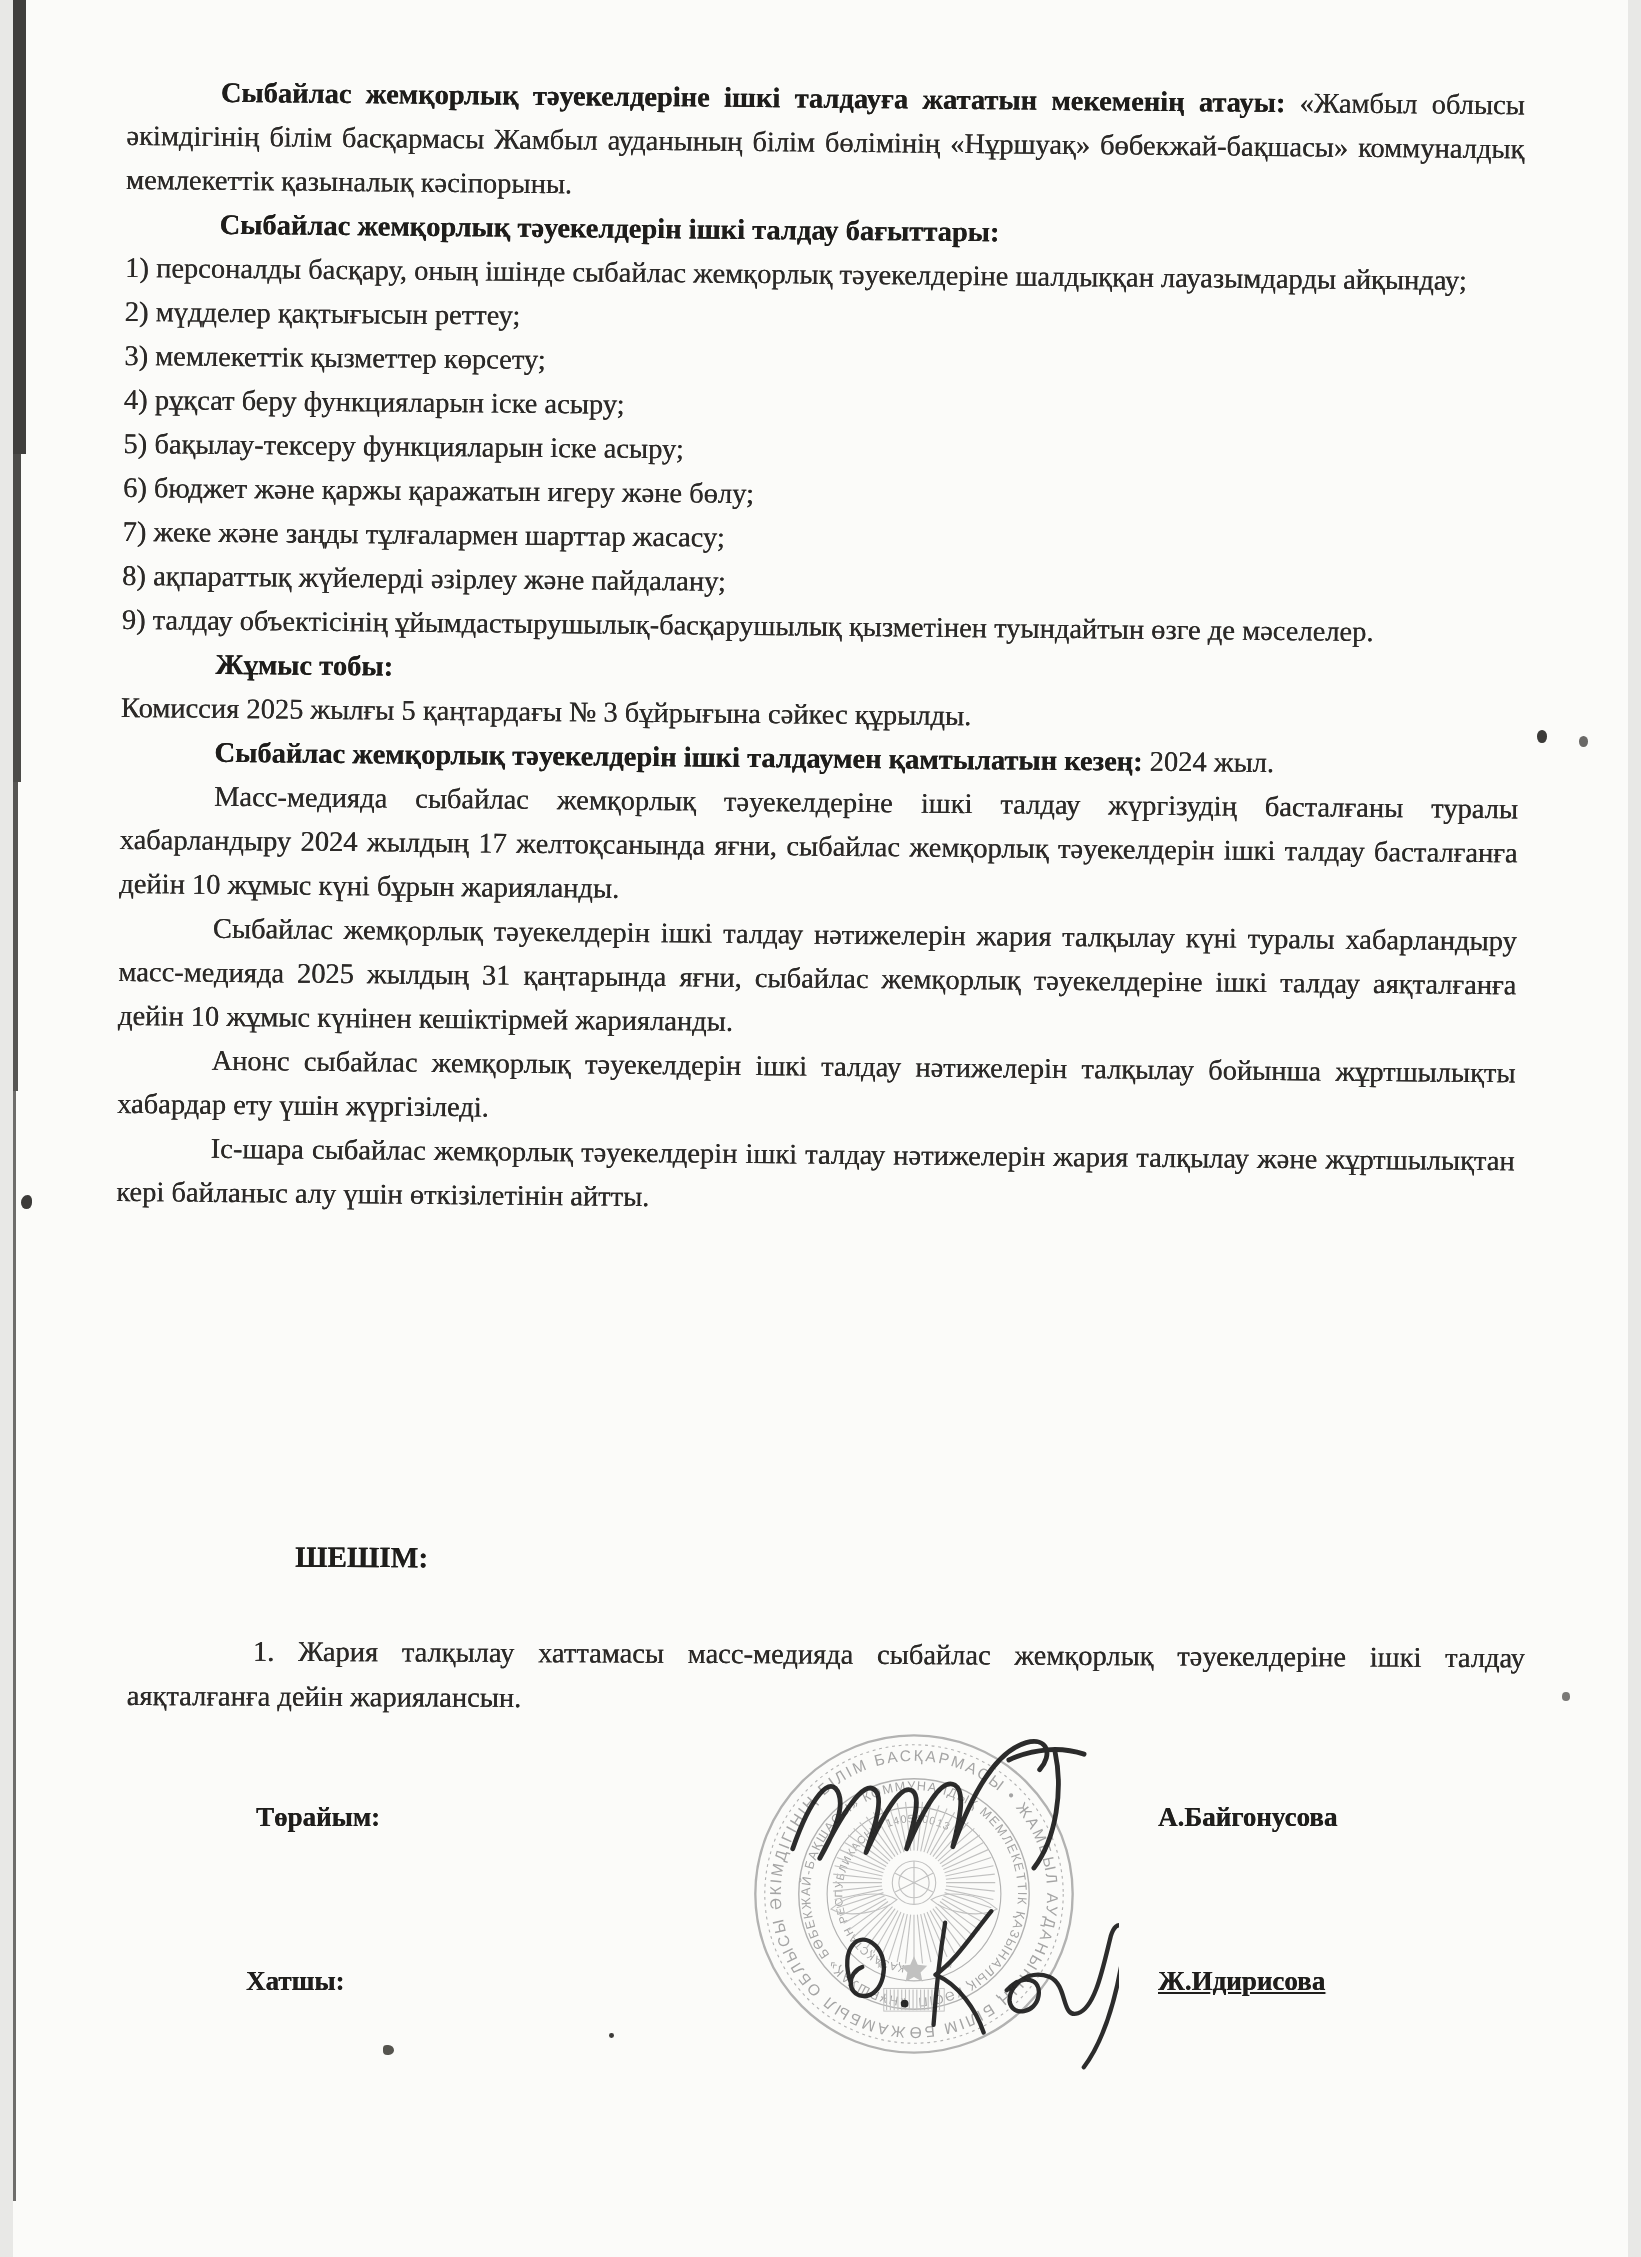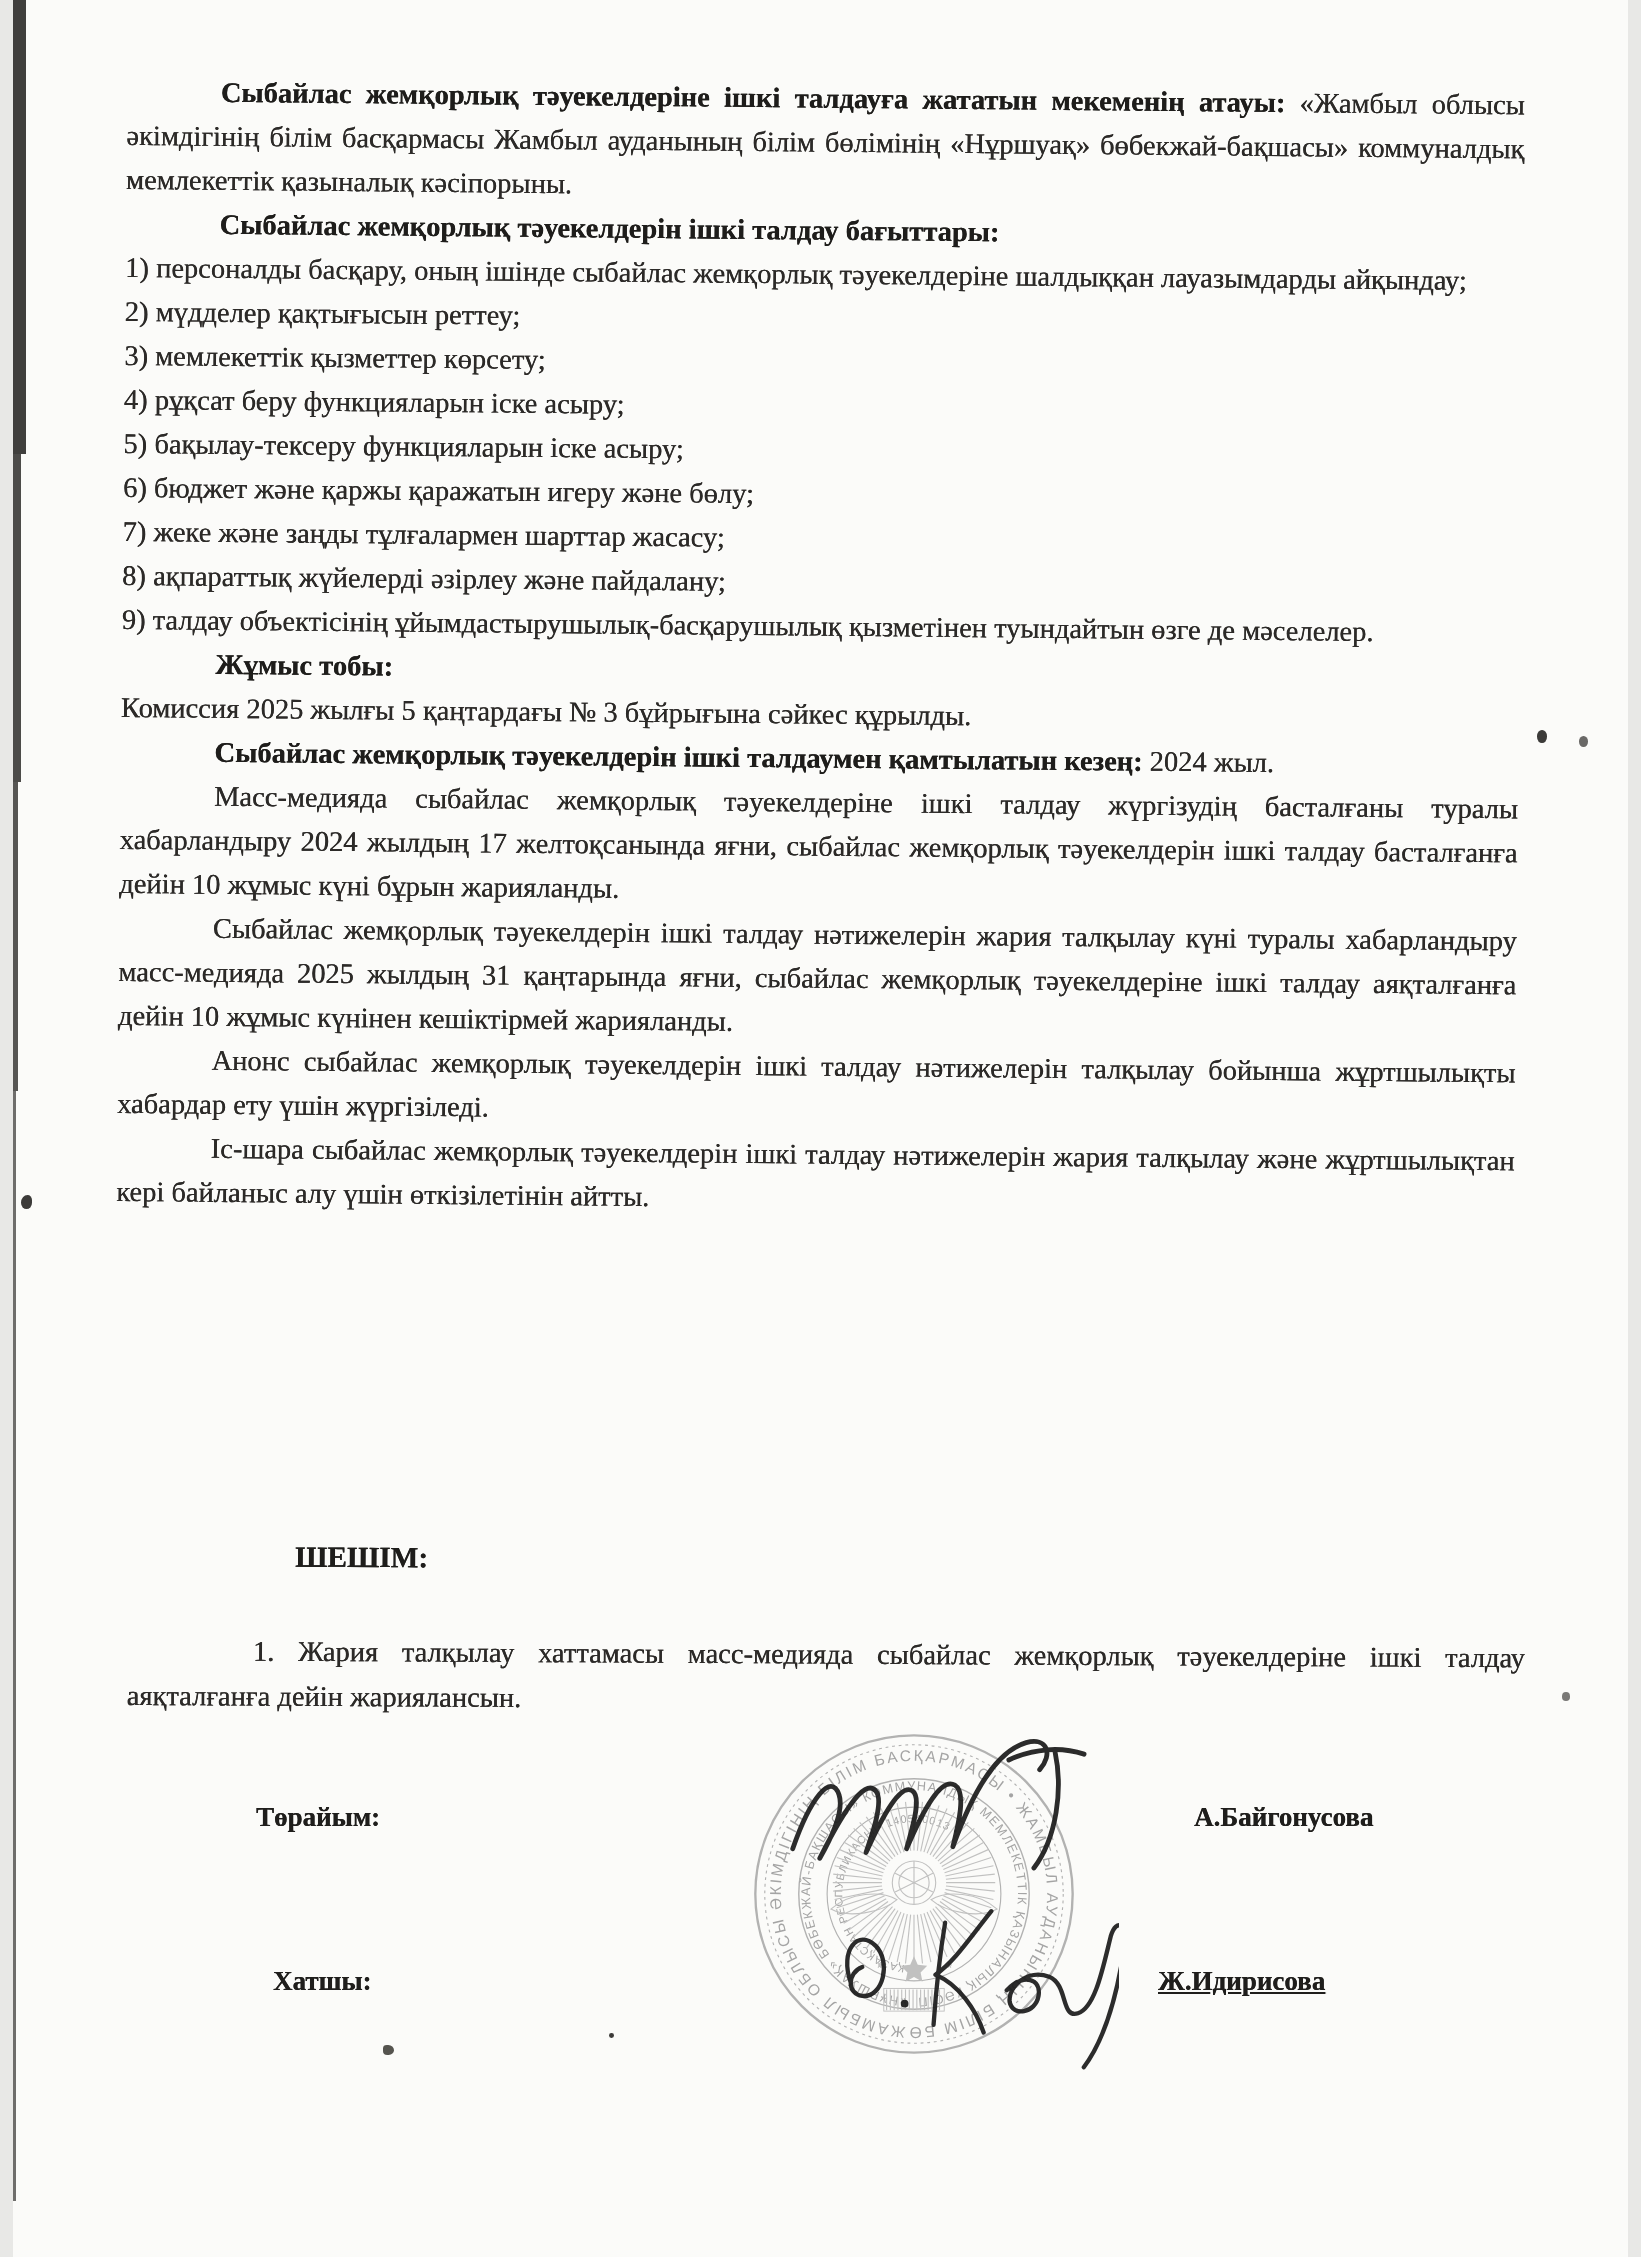--- a/index.html
+++ b/index.html
@@ -89,22 +89,22 @@
     <p class="indent">Масс-медияда сыбайлас жемқорлық тәуекелдеріне ішкі талдау жүргізудің басталғаны туралы хабарландыру 2024 жылдың 17 желтоқсанында яғни, сыбайлас жемқорлық тәуекелдерін ішкі талдау басталғанға дейін 10 жұмыс күні бұрын жарияланды.</p>
     <p class="indent">Сыбайлас жемқорлық тәуекелдерін ішкі талдау нәтижелерін жария талқылау күні туралы хабарландыру масс-медияда 2025 жылдың 31 қаңтарында яғни, сыбайлас жемқорлық тәуекелдеріне ішкі талдау аяқталғанға дейін 10 жұмыс күнінен кешіктірмей жарияланды.</p>
     <p class="indent">Анонс сыбайлас жемқорлық тәуекелдерін ішкі талдау нәтижелерін талқылау бойынша жұртшылықты хабардар ету үшін жүргізіледі.</p>
     <p class="indent">Іс-шара сыбайлас жемқорлық тәуекелдерін ішкі талдау нәтижелерін жария талқылау және жұртшылықтан кері байланыс алу үшін өткізілетінін айтты.</p>
   </div>
 
   <div class="decision-heading">ШЕШІМ:</div>
   <div class="decision-para">1. Жария талқылау хаттамасы масс-медияда сыбайлас жемқорлық тәуекелдеріне ішкі талдау аяқталғанға дейін жариялансын.</div>
 
   <div class="sig-label" style="left:243px;top:1802px;">Төрайым:</div>
-  <div class="sig-name" style="left:1145px;top:1802px;margin-left:36px;">А.Байгонусова</div>
-  <div class="sig-label" style="left:260px;top:1966px;">Хатшы:</div>
+  <div class="sig-name" style="left:1145px;top:1802px;">А.Байгонусова</div>
+  <div class="sig-label" style="left:233px;top:1966px;">Хатшы:</div>
   <div class="sig-name" style="left:1145px;top:1966px;text-decoration:underline;">Ж.Идирисова</div>
 
   <svg class="stamp" viewBox="0 0 360 360">
     <defs>
       <path id="ringOuter" d="M 180 321 A 141 141 0 1 1 180 39 A 141 141 0 1 1 180 321"></path>
       <path id="ringMiddle" d="M 180 290 A 110 110 0 1 1 180 70 A 110 110 0 1 1 180 290"></path>
       <path id="ringInner" d="M 180 256 A 76 76 0 1 1 180 104 A 76 76 0 1 1 180 256"></path>
     </defs>
     <g fill="none" stroke="#a0a0a0">
       <circle cx="180" cy="180" r="168" stroke-width="2.5"></circle>

